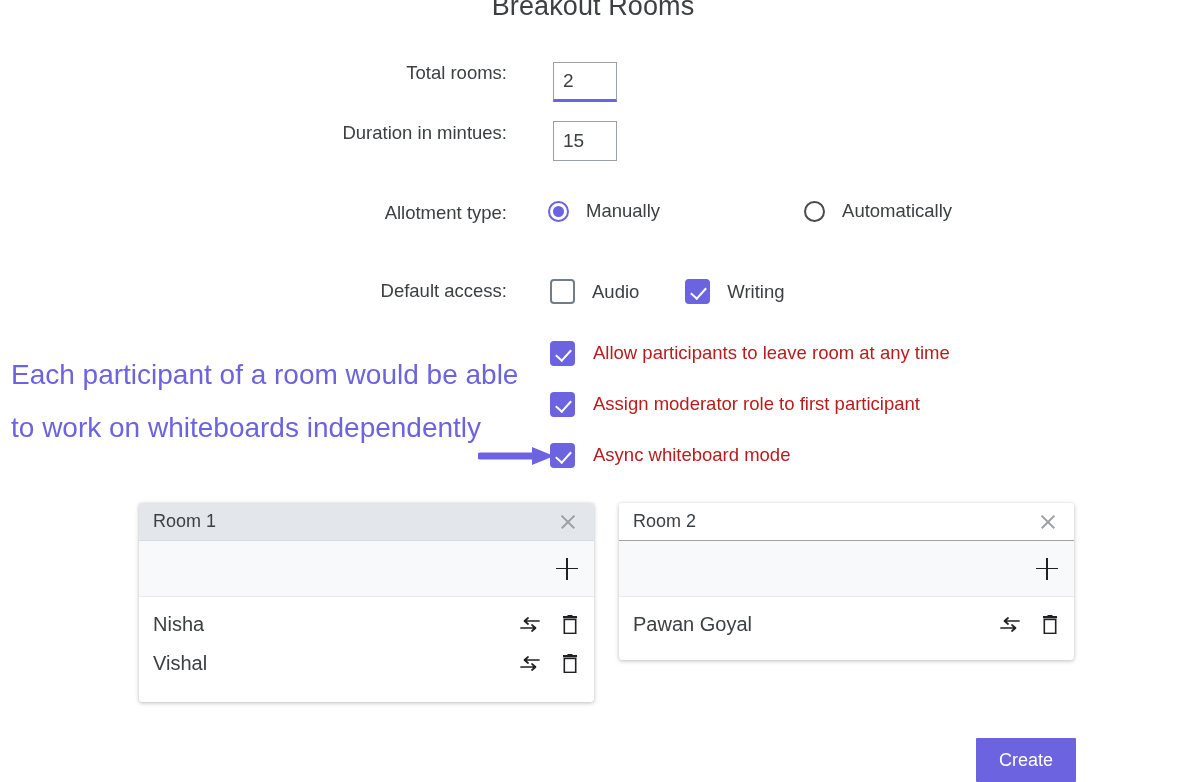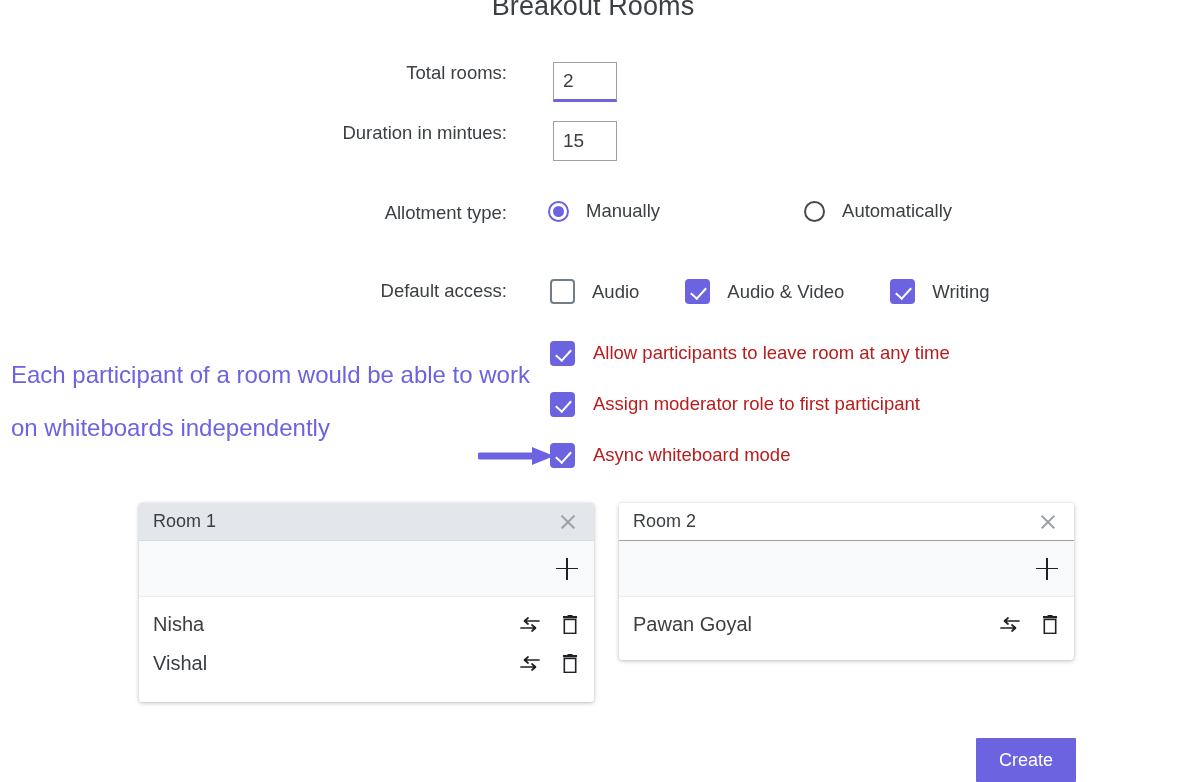--- a/index.html
+++ b/index.html
@@ -84,21 +84,21 @@
   .access-label { margin-left: 17px; font-size: 18.5px; color: #3c4043; white-space: nowrap; }
 
   
   .opt-list { position: absolute; left: 550px; top: 340px; }
   .opt-row { display: flex; align-items: center; height: 26px; margin-bottom: 25px; }
   .opt-label { margin-left: 18px; font-size: 18.5px; color: #b91c1c; white-space: nowrap; }
 
   
   .annotation {
     position: absolute; left: 11px; top: 348px; width: 520px;
-    color: #6C63E0; font-size: 24px; line-height: 53px;
+    color: #6C63E0; font-size: 28px; line-height: 53px;
     font-weight: 400;
   }
   .anno-arrow { position: absolute; left: 478px; top: 445px; width: 80px; height: 22px; }
 
   
   .room-card {
     position: absolute;
     background: #fff;
     border-radius: 3px;
     box-shadow: 0 1px 4px rgba(0,0,0,0.26), 0 0 1px rgba(0,0,0,0.10);
@@ -190,24 +190,20 @@
     </div>
   </div>
 
   <div class="row row-access">
     <span class="lbl">Default access:</span>
   </div>
   <div class="access-group">
     <div class="access-item">
       <span class="cb-mark"></span>
       <span class="access-label">Audio</span>
-    </div>
-    <div class="access-item">
-      <span class="cb-mark on"></span>
-      <span class="access-label">Audio &amp; Video</span>
     </div>
     <div class="access-item">
       <span class="cb-mark on"></span>
       <span class="access-label">Writing</span>
     </div>
   </div>
 
   <div class="opt-list">
     <div class="opt-row">
       <span class="cb-mark on"></span>

